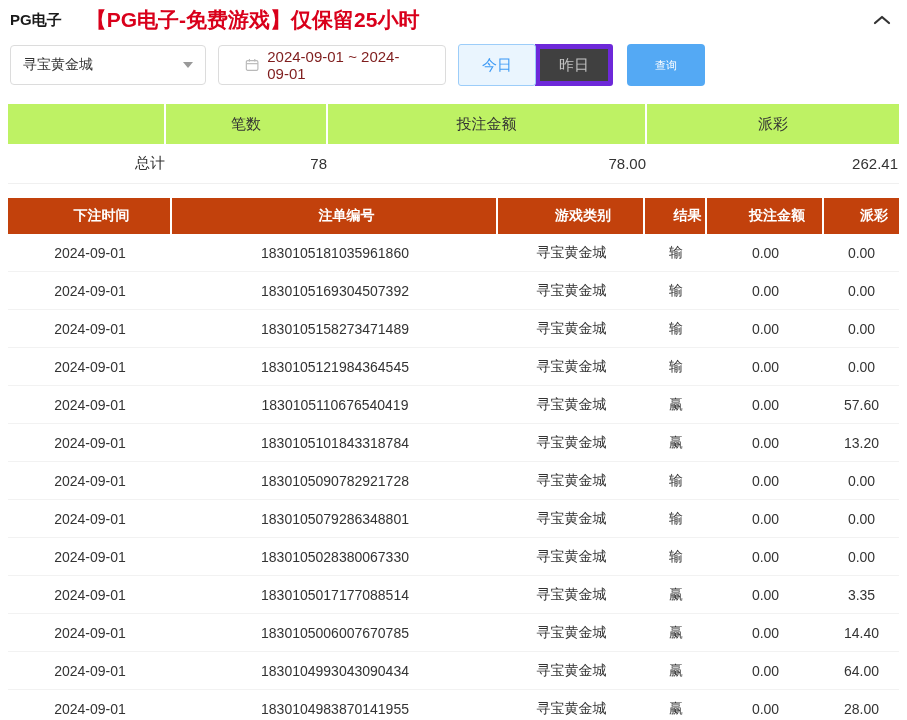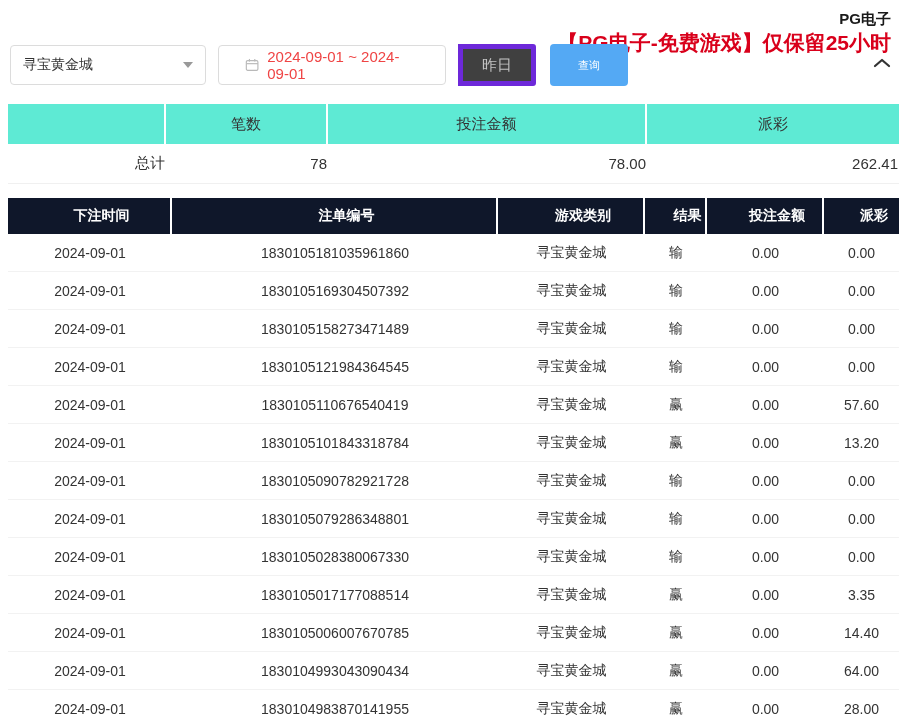--- a/index.html
+++ b/index.html
@@ -5,42 +5,42 @@
   * { box-sizing: border-box; }
   html, body { margin: 0; padding: 0; }
   body {
     width: 907px; height: 720px; overflow: hidden;
     background: #ffffff;
     font-family: "Liberation Sans", "DejaVu Sans", sans-serif;
     color: #333;
   }
 
   
-  .panel-header { display: flex; align-items: flex-end; padding: 10px 16px 8px 10px; height: 38px; flex-direction: column; }
+  .panel-header { display: flex; align-items: center; padding: 10px 16px 8px 10px; height: 38px; }
   .panel-title { font-size: 15px; font-weight: bold; color: #1a1a1a; }
   .panel-notice { margin-left: 24px; font-size: 21px; font-weight: bold; color: #d9001b; }
   .collapse-btn { margin-left: auto; cursor: pointer; display: flex; align-items: center; }
 
   
   .filters { display: flex; align-items: center; padding: 6px 10px 0 10px; height: 48px; }
   .game-select {
     width: 196px; height: 40px; border: 1px solid #dcdcdc; border-radius: 4px;
     display: flex; align-items: center; justify-content: space-between;
     padding: 0 12px; font-size: 14px; cursor: pointer; background: #fff;
   }
   .caret-down {
     width: 0; height: 0;
     border-left: 5px solid transparent; border-right: 5px solid transparent;
     border-top: 6px solid #999;
   }
   .date-input {
     margin-left: 12px; width: 228px; height: 40px;
     border: 1px solid #dcdcdc; border-radius: 4px; background: #fff;
     display: flex; align-items: center; gap: 8px;
-    padding: 0 26px; font-size: 15px; color: #ef4444; cursor: pointer;
+    padding: 0 26px; font-size: 15px; color: #7f1d1d; cursor: pointer;
   }
   .btn-group { display: flex; margin-left: 12px; }
   .quick-btn {
     width: 78px; height: 42px; background: #404040; border: 5px solid #6d28d9;
     color: #c2c2c2; font-size: 15px; cursor: pointer; margin-left: -1px;
     font-family: inherit;
   }
   .quick-btn:first-child { margin-left: 0; border-radius: 3px 0 0 3px; }
   .quick-btn:last-child { border-radius: 0 3px 3px 0; }
   .quick-btn.active {
@@ -53,37 +53,37 @@
     color: #fff; font-size: 11px; cursor: pointer; font-family: inherit;
   }
 
   
   .summary-table {
     margin: 18px 8px 0 8px; width: 891px;
     border-collapse: separate; border-spacing: 0; table-layout: fixed;
     font-size: 15px;
   }
   .summary-table th {
-    background: #5eead4; height: 40px; font-weight: normal; color: #333;
+    background: #bef264; height: 40px; font-weight: normal; color: #333;
     border-right: 2px solid #ffffff; text-align: center;
   }
   .summary-table th:last-child { border-right: none; }
   .summary-table td {
     height: 40px; text-align: right; background: #fff;
     border-bottom: 1px solid #f0f0f0; color: #333;
   }
 
   
   .bet-table {
     margin: 14px 8px 0 8px; width: 891px;
     border-collapse: separate; border-spacing: 0; table-layout: fixed;
     font-size: 14px;
   }
   .bet-table th {
-    background: #0f172a; color: #ffffff; font-weight: bold;
+    background: #c2410c; color: #ffffff; font-weight: bold;
     height: 36px; border-right: 2px solid #ffffff; text-align: center;
     font-size: 14px;
     padding-left: 26px;
   }
   .bet-table th:last-child { border-right: none; }
   .bet-table td {
     height: 38px; text-align: center; color: #333;
     border-bottom: 1px solid #f2f2f2; background: #fff;
     overflow: hidden; white-space: nowrap;
   }
@@ -113,20 +113,21 @@
       <svg width="16" height="16" viewBox="0 0 16 16">
         <rect x="1.5" y="3" width="13" height="11" rx="1.5" fill="none" stroke="#b9b9b9" stroke-width="1.3"></rect>
         <line x1="1.5" y1="6.5" x2="14.5" y2="6.5" stroke="#b9b9b9" stroke-width="1.3"></line>
         <line x1="5" y1="1.2" x2="5" y2="4.2" stroke="#b9b9b9" stroke-width="1.3"></line>
         <line x1="11" y1="1.2" x2="11" y2="4.2" stroke="#b9b9b9" stroke-width="1.3"></line>
       </svg>
       <span>2024-09-01 ~ 2024-09-01</span>
     </div>
 
     <div class="btn-group">
+      <button class="quick-btn active">今日</button>
       <button class="quick-btn">昨日</button>
     </div>
 
     <button class="search-btn">查询</button>
   </div>
 
   <table class="summary-table">
     <colgroup>
       <col style="width:158px">
         <col style="width:162px">

